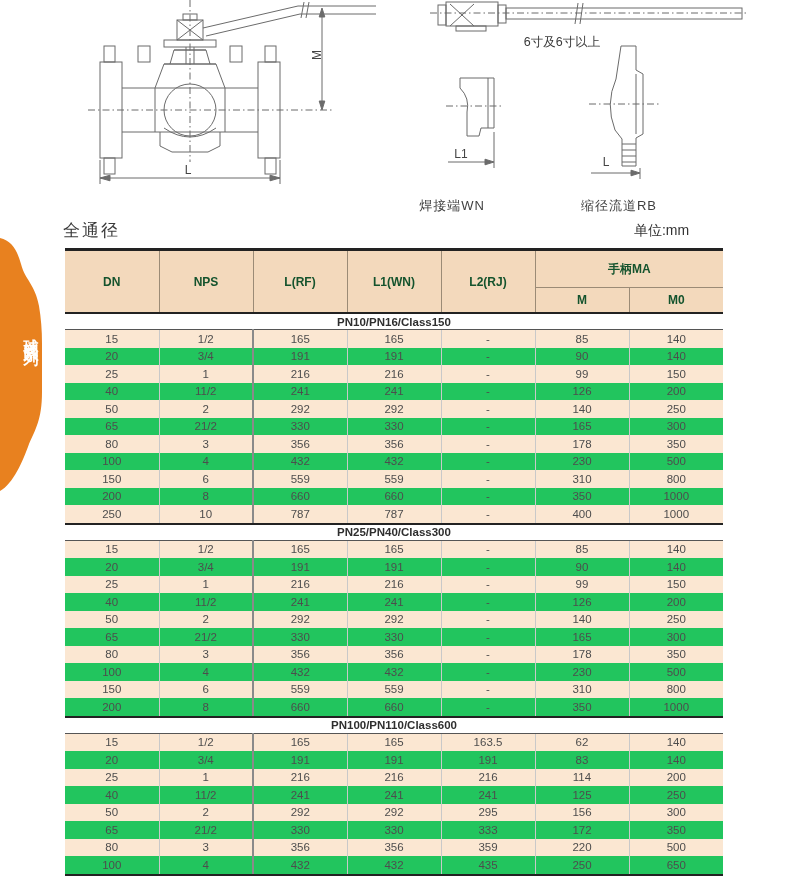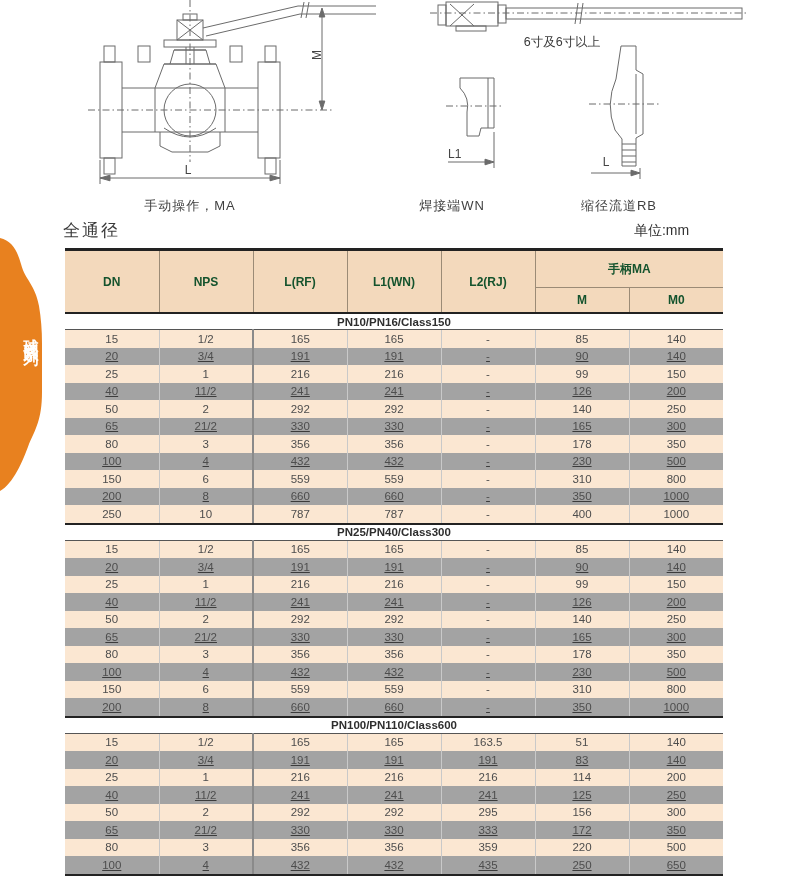--- a/index.html
+++ b/index.html
@@ -19,21 +19,21 @@
   .tbl{position:absolute;left:65px;top:248px;width:658px;border-collapse:collapse;table-layout:fixed;}
   .tbl th,.tbl td{padding:0;text-align:center;vertical-align:middle;}
   .tbl thead{border-top:3px solid #222;border-bottom:2px solid #222;}
   .tbl thead th{background:var(--header-bg);font-size:12px;color:#14532d;font-weight:bold;}
   .tbl tr.h1 th{height:36px;}
   .tbl tr.h2 th{height:24px;border-top:1px solid #9b8b76;}
   .tbl thead th + th{border-left:1px solid #9b8b76;}
   .tbl tr.h2 th:first-child{border-left:1px solid #9b8b76;}
   .tbl tbody td{height:17.5px;font-size:11.5px;color:#4d4d4d;}
   .tbl tbody tr.b{background:var(--stripe-bg);}
-  .tbl tbody tr.w{background:#a3a3a3;text-decoration:underline;}
+  .tbl tbody tr.w{background:#22c55e;}
   .tbl tbody tr.b td,.tbl tbody tr.w td{border-left:1px solid #c9c9c9;}
   .tbl tbody tr td:first-child{border-left:none !important;}
   .tbl tbody td.hv{border-left:2px solid #8a8a8a !important;}
   .tbl tbody tr.band td{background:#fff;font-weight:bold;font-size:11.5px;color:#2e2e2e;
         height:15px;border-left:none;border-bottom:1px solid #555;}
   .tbl tbody tr.last td{border-bottom:2.5px solid #222;}
 </style>
 </head>
 <body>
 
@@ -94,21 +94,20 @@
 
       <line x1="40" y1="160" x2="40" y2="184"></line>
       <line x1="220" y1="160" x2="220" y2="184"></line>
       <line x1="40" y1="178" x2="220" y2="178"></line>
       <polygon points="40,178 50,175.2 50,180.8" fill="#6b6b6b"></polygon>
       <polygon points="220,178 210,175.2 210,180.8" fill="#6b6b6b"></polygon>
     </g>
   </svg>
   <div class="lbl rot" style="left:306px;top:48px;width:22px;text-align:center;">M</div>
   <div class="lbl" style="left:178px;top:163px;width:20px;text-align:center;">L</div>
-  <div class="caption" style="left:110px;top:197px;width:160px;">手动操作，MA</div>
 
   <svg style="left:430px;top:0;" width="320" height="32" viewBox="0 0 320 32">
     <g stroke="#6b6b6b" stroke-width="1" fill="none">
       <line x1="0" y1="13" x2="318" y2="13" stroke-dasharray="7 3 1.5 3"></line>
       <rect x="16" y="2" width="52" height="24"></rect>
       <line x1="20" y1="4" x2="44" y2="26"></line>
       <line x1="44" y1="4" x2="20" y2="26"></line>
       <rect x="26" y="26" width="30" height="5"></rect>
       <rect x="8" y="5" width="8" height="20"></rect>
       <rect x="68" y="5" width="8" height="18"></rect>
@@ -122,21 +121,21 @@
   <svg style="left:440px;top:62px;" width="70" height="115" viewBox="0 0 70 115">
     <g stroke="#6b6b6b" stroke-width="1" fill="none">
       <line x1="6" y1="44" x2="64" y2="44" stroke-dasharray="7 3 1.5 3"></line>
       <path d="M20,16 L54,16 L54,66 L41,66 L39,74 L27,74 L27,50 Q30,36 20,26 Z"></path>
       <line x1="48" y1="16" x2="48" y2="66"></line>
       <line x1="54" y1="70" x2="54" y2="106"></line>
       <line x1="8" y1="100" x2="46" y2="100"></line>
       <polygon points="54,100 45,97.2 45,102.8" fill="#6b6b6b"></polygon>
     </g>
   </svg>
-  <div class="lbl" style="left:448px;top:147px;width:26px;text-align:left;">L1</div>
+  <div class="lbl" style="left:448px;top:147px;width:26px;text-align:center;">L1</div>
   <div class="caption" style="left:392px;top:197px;width:120px;">焊接端WN</div>
 
   <svg style="left:585px;top:40px;" width="80" height="142" viewBox="0 0 80 142">
     <g stroke="#6b6b6b" stroke-width="1" fill="none">
       <line x1="4" y1="64" x2="74" y2="64" stroke-dasharray="7 3 1.5 3"></line>
       <path d="M36,6 L51,6 L51,30 L58,34 L58,94 L51,98 L51,126 L37,126 L37,99 L30,90 Q20,64 31,39 Z"></path>
       <line x1="51" y1="34" x2="51" y2="94"></line>
       <line x1="37" y1="104" x2="51" y2="104"></line>
       <line x1="37" y1="110" x2="51" y2="110"></line>
       <line x1="37" y1="116" x2="51" y2="116"></line>
@@ -365,21 +364,21 @@
         </tr>
         <tr class="band">
           <td colspan="7">PN100/PN110/Class600</td>
         </tr>
         <tr class="b">
           <td>15</td>
           <td>1/2</td>
           <td class="hv">165</td>
           <td>165</td>
           <td>163.5</td>
-          <td>51</td>
+          <td>62</td>
           <td>140</td>
         </tr>
         <tr class="w">
           <td>20</td>
           <td>3/4</td>
           <td class="hv">191</td>
           <td>191</td>
           <td>191</td>
           <td>83</td>
           <td>140</td>

